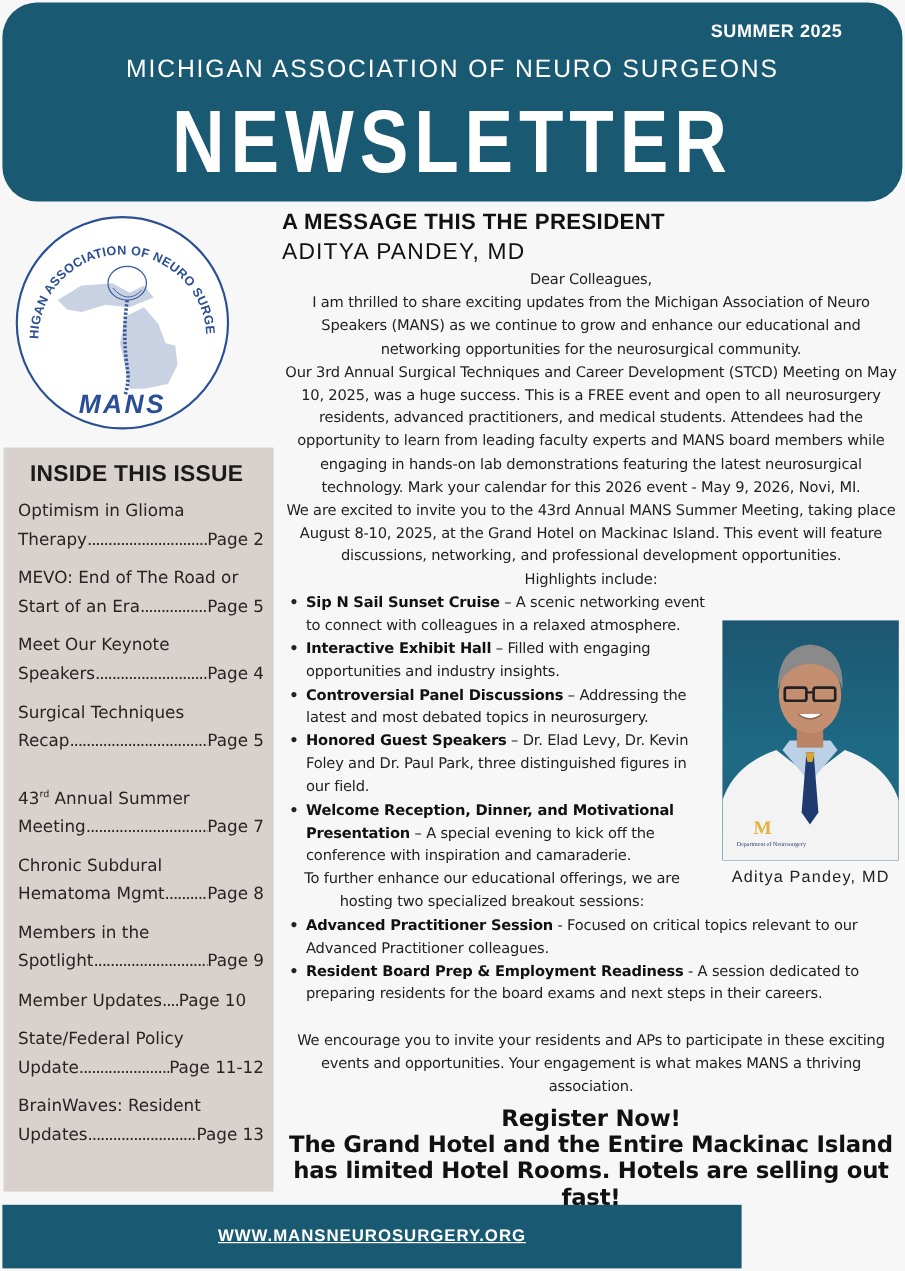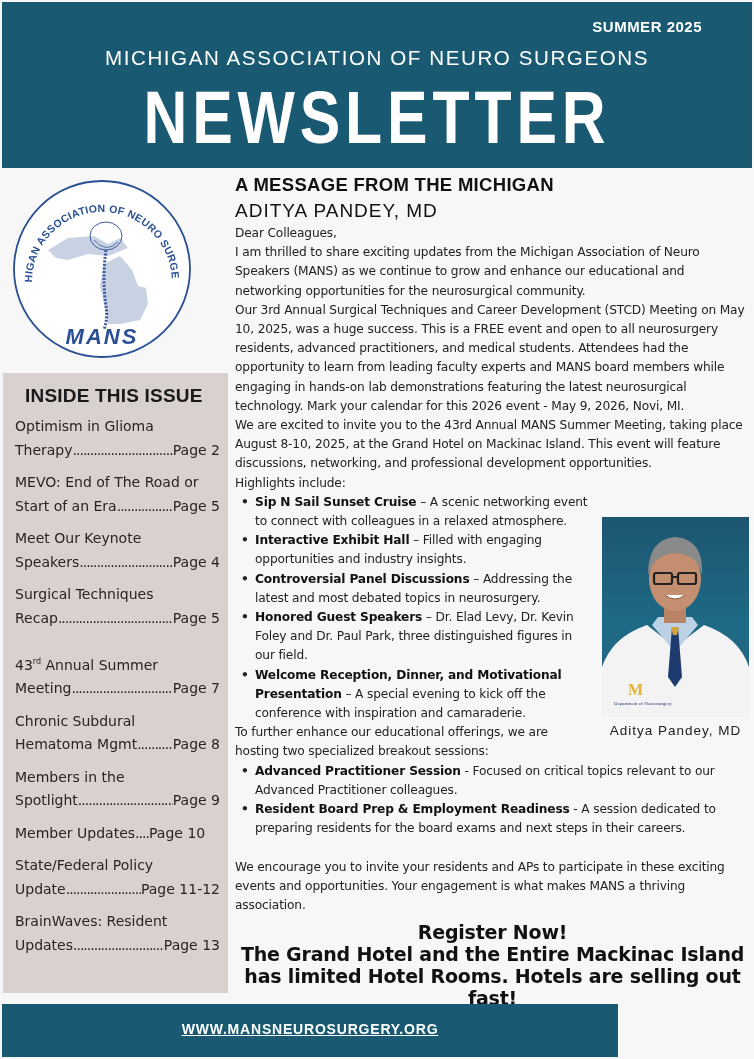--- a/index.html
+++ b/index.html
@@ -3,20 +3,21 @@
 <meta charset="utf-8">
 <style>
   * { box-sizing: border-box; margin: 0; padding: 0; }
   html, body { width: 754px; height: 1059px; background: #f7f7f7; overflow: hidden; }
   body { font-family: "DejaVu Sans", sans-serif; color: #1a1a1a; position: relative; }
 
   .header {
     position: absolute; left: 2px; top: 2px; width: 750px; height: 166px;
     background: #195a72;
     color: #ffffff;
+    border-radius: 29px;
   }
   .issue-date {
     position: absolute; right: 50px; top: 16px;
     font-family: "Liberation Sans", sans-serif; font-weight: bold; font-size: 15px; letter-spacing: 0.5px;
   }
   .org-name {
     position: absolute; left: 0; right: 0; top: 44px; text-align: center;
     font-family: "Liberation Sans", sans-serif; font-size: 21px; letter-spacing: 1.6px;
     transform: scaleX(0.98);
   }
@@ -49,21 +50,21 @@
     position: absolute; left: 235px; top: 174px; width: 515px;
   }
   .main-title {
     font-family: "Liberation Sans", sans-serif; font-weight: bold; font-size: 18.5px; letter-spacing: 0.3px;
     color: #111;
   }
   .president-name {
     font-family: "Liberation Sans", sans-serif; font-size: 19px; letter-spacing: 1px; margin-top: 4px; color: #111;
   }
   .body-text { font-size: 12.2px; line-height: 19.2px; color: #222; letter-spacing: -0.15px; }
-  .body-text p { margin: 0; }
+  .body-text p { margin: 0; text-align: center; }
   .bullets { list-style: none; margin: 0; }
   .bullets li { position: relative; padding-left: 20px; font-size: 12.2px; line-height: 19.2px; color: #222; letter-spacing: -0.15px; }
   .bullets li::before { content: "•"; position: absolute; left: 6px; top: 0; font-weight: bold; }
   .bullets b { color: #111; }
   .hl-list { width: 355px; }
   .spacer { height: 19px; }
   .register {
     text-align: center; font-weight: bold; font-size: 19px; line-height: 22px; color: #111;
     margin-top: 6px; letter-spacing: -0.2px;
   }
@@ -196,21 +197,21 @@
     <div>BrainWaves: Resident</div>
     <div class="line2">
         <span>Updates</span>
         <span class="dots"></span>
         <span>Page 13</span>
       </div>
   </div>
 </div>
 
 <div class="main">
-  <div class="main-title">A MESSAGE FROM THE MICHIGAN</div>
+  <div class="main-title">A MESSAGE THIS THE PRESIDENT</div>
   <div class="president-name">ADITYA PANDEY, MD</div>
   <div class="body-text" style="margin-top:2px;">
     <p>Dear Colleagues,</p>
     <p>I am thrilled to share exciting updates from the Michigan Association of Neuro Speakers (MANS) as we continue to grow and enhance our educational and networking opportunities for the neurosurgical community.</p>
     <p>Our 3rd Annual Surgical Techniques and Career Development (STCD) Meeting on May 10, 2025, was a huge success. This is a FREE event and open to all neurosurgery residents, advanced practitioners, and medical students. Attendees had the opportunity to learn from leading faculty experts and MANS board members while engaging in hands-on lab demonstrations featuring the latest neurosurgical technology. Mark your calendar for this 2026 event - May 9, 2026, Novi, MI.</p>
     <p>We are excited to invite you to the 43rd Annual MANS Summer Meeting, taking place August 8-10, 2025, at the Grand Hotel on Mackinac Island. This event will feature discussions, networking, and professional development opportunities.</p>
     <p>Highlights include:</p>
   </div>
   <ul class="bullets hl-list">
     <li><b>Sip N Sail Sunset Cruise</b><span> – A scenic networking event to connect with colleagues in a relaxed atmosphere.</span></li>

